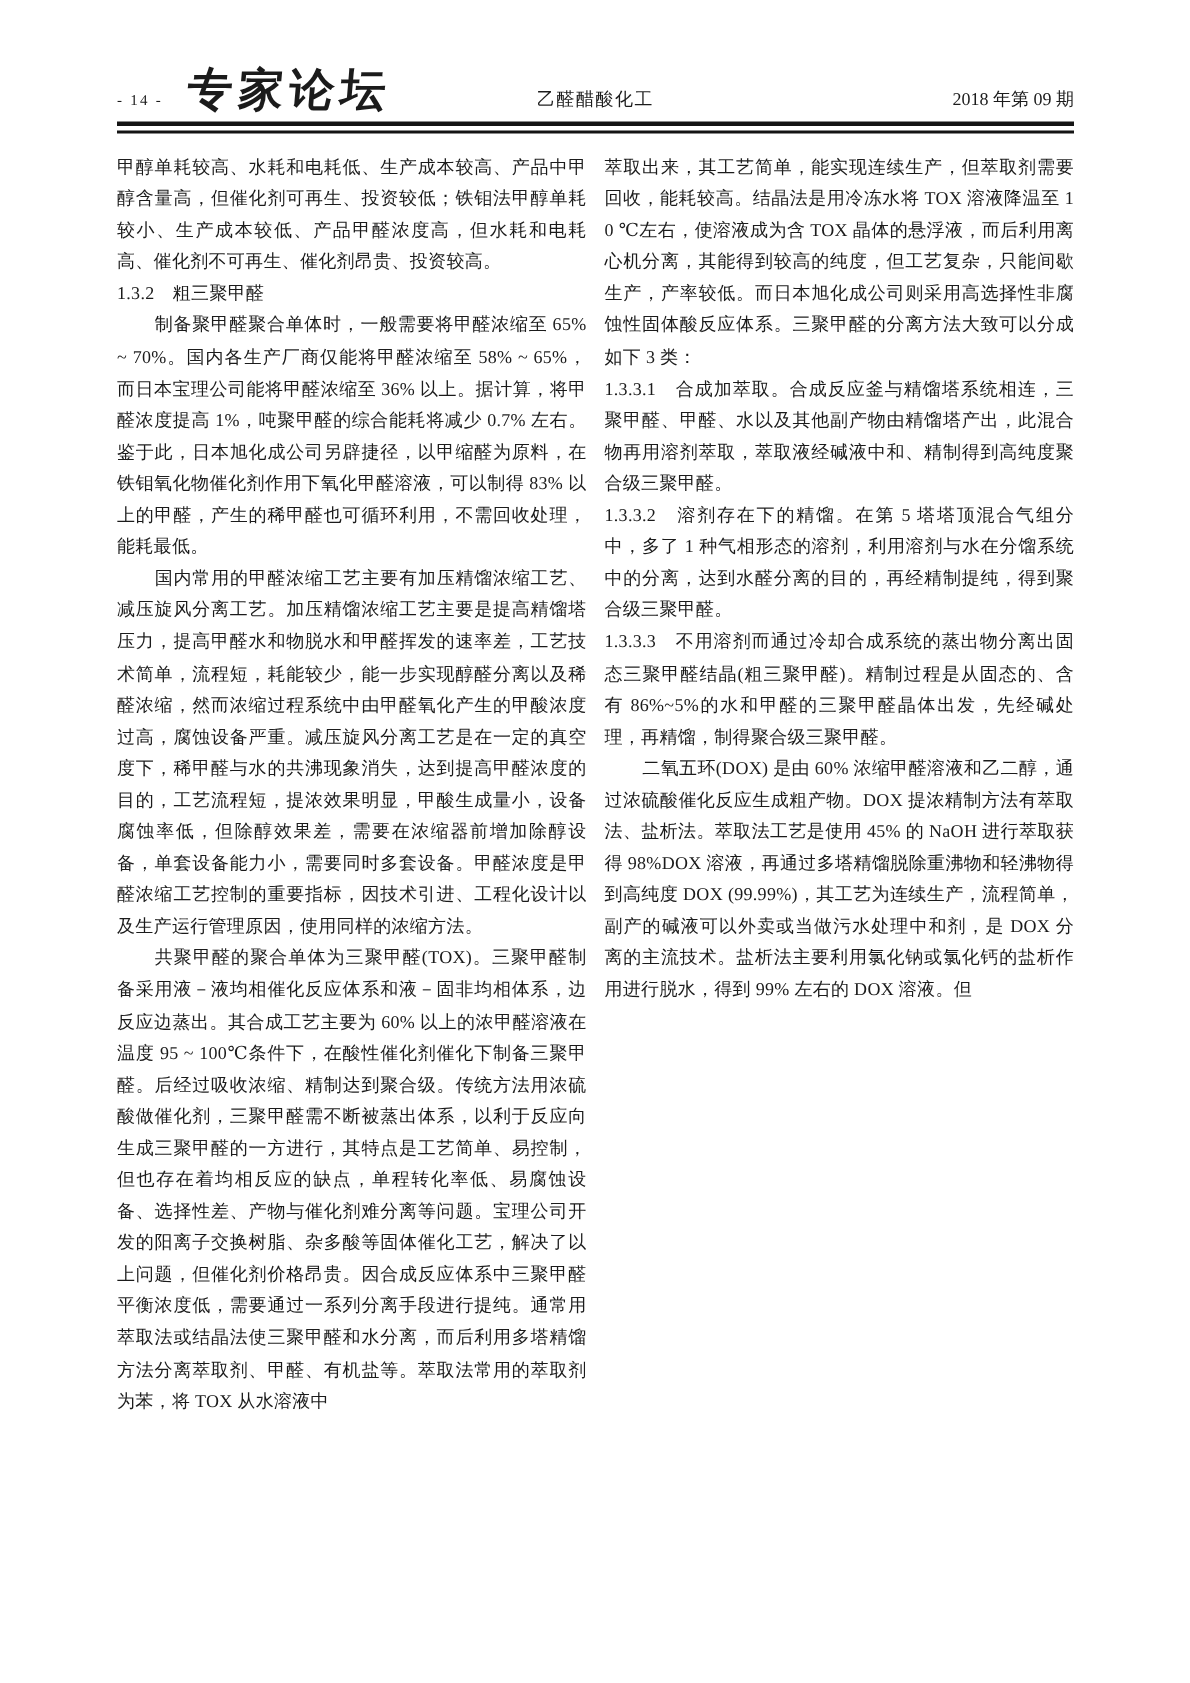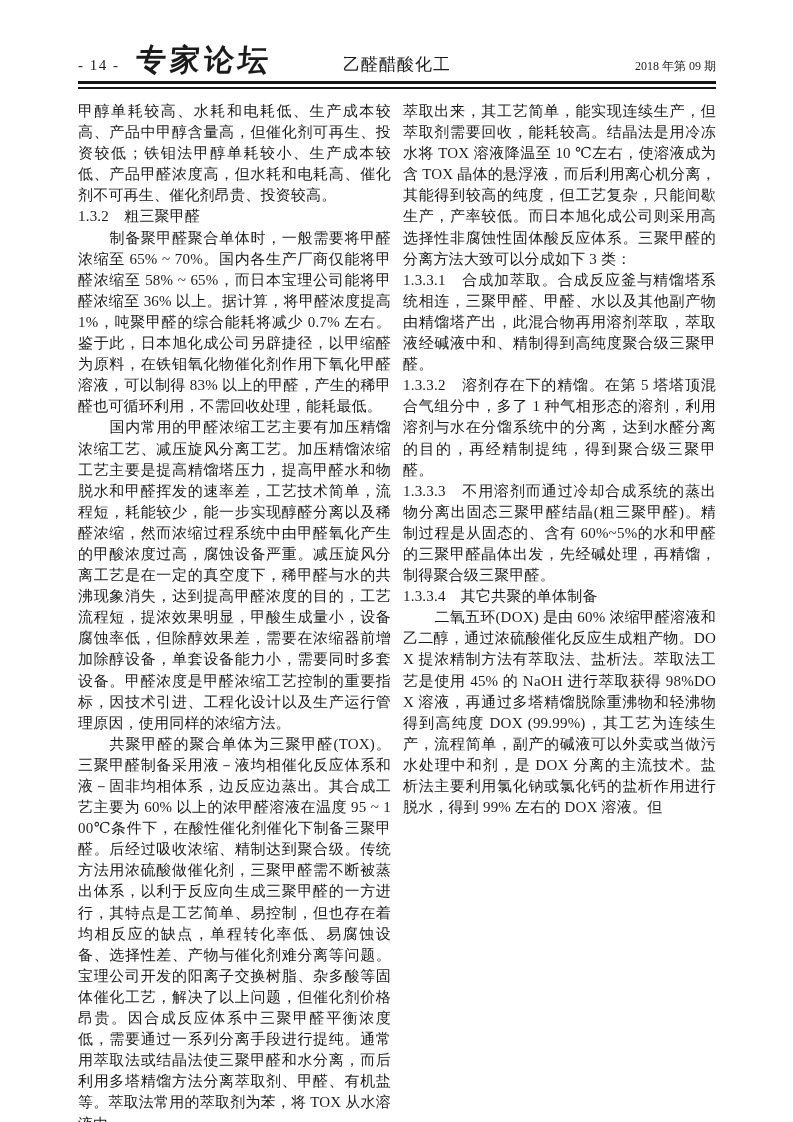--- a/index.html
+++ b/index.html
@@ -23,34 +23,34 @@
     grid-template-columns: 1fr auto 1fr;
     align-items: baseline;
     height: 36px;
   }
   .header-left {
     display: flex;
     align-items: baseline;
     gap: 16px;
   }
   .page-number {
-    font-size: 15px;
+    font-size: 10px;
     letter-spacing: 1.5px;
     white-space: nowrap;
   }
   .brand {
     display: inline-block;
     font-size: 30px;
     font-weight: bold;
     letter-spacing: 4px;
     transform: skewX(-5deg);
     white-space: nowrap;
   }
   .journal-name {
-    font-size: 17px;
+    font-size: 12px;
     letter-spacing: 1px;
     white-space: nowrap;
   }
   .header-right {
     text-align: right;
   }
   .issue-label {
     font-size: 12px;
     white-space: nowrap;
   }
@@ -64,21 +64,21 @@
     display: flex;
     gap: 12px;
     margin-top: 12px;
   }
   .column {
     width: 313px;
     flex: 0 0 313px;
   }
   .block {
     margin: 0;
-    font-size: 15px;
+    font-size: 12px;
     line-height: 21.1px;
     text-align: justify;
     letter-spacing: 0.2px;
     word-break: break-all;
   }
   .block.paragraph { text-indent: 2.1em; }
   .block.continuation,
   .block.flush,
   .block.heading { text-indent: 0; }
 </style>
@@ -107,19 +107,18 @@
         <p class="block continuation">甲醇单耗较高、水耗和电耗低、生产成本较高、产品中甲醇含量高，但催化剂可再生、投资较低；铁钼法甲醇单耗较小、生产成本较低、产品甲醛浓度高，但水耗和电耗高、催化剂不可再生、催化剂昂贵、投资较高。</p>
         <p class="block heading">1.3.2　粗三聚甲醛</p>
         <p class="block paragraph">制备聚甲醛聚合单体时，一般需要将甲醛浓缩至 65% ~ 70%。国内各生产厂商仅能将甲醛浓缩至 58% ~ 65%，而日本宝理公司能将甲醛浓缩至 36% 以上。据计算，将甲醛浓度提高 1%，吨聚甲醛的综合能耗将减少 0.7% 左右。鉴于此，日本旭化成公司另辟捷径，以甲缩醛为原料，在铁钼氧化物催化剂作用下氧化甲醛溶液，可以制得 83% 以上的甲醛，产生的稀甲醛也可循环利用，不需回收处理，能耗最低。</p>
         <p class="block paragraph">国内常用的甲醛浓缩工艺主要有加压精馏浓缩工艺、减压旋风分离工艺。加压精馏浓缩工艺主要是提高精馏塔压力，提高甲醛水和物脱水和甲醛挥发的速率差，工艺技术简单，流程短，耗能较少，能一步实现醇醛分离以及稀醛浓缩，然而浓缩过程系统中由甲醛氧化产生的甲酸浓度过高，腐蚀设备严重。减压旋风分离工艺是在一定的真空度下，稀甲醛与水的共沸现象消失，达到提高甲醛浓度的目的，工艺流程短，提浓效果明显，甲酸生成量小，设备腐蚀率低，但除醇效果差，需要在浓缩器前增加除醇设备，单套设备能力小，需要同时多套设备。甲醛浓度是甲醛浓缩工艺控制的重要指标，因技术引进、工程化设计以及生产运行管理原因，使用同样的浓缩方法。</p>
         <p class="block paragraph">共聚甲醛的聚合单体为三聚甲醛(TOX)。三聚甲醛制备采用液－液均相催化反应体系和液－固非均相体系，边反应边蒸出。其合成工艺主要为 60% 以上的浓甲醛溶液在温度 95 ~ 100℃条件下，在酸性催化剂催化下制备三聚甲醛。后经过吸收浓缩、精制达到聚合级。传统方法用浓硫酸做催化剂，三聚甲醛需不断被蒸出体系，以利于反应向生成三聚甲醛的一方进行，其特点是工艺简单、易控制，但也存在着均相反应的缺点，单程转化率低、易腐蚀设备、选择性差、产物与催化剂难分离等问题。宝理公司开发的阳离子交换树脂、杂多酸等固体催化工艺，解决了以上问题，但催化剂价格昂贵。因合成反应体系中三聚甲醛平衡浓度低，需要通过一系列分离手段进行提纯。通常用萃取法或结晶法使三聚甲醛和水分离，而后利用多塔精馏方法分离萃取剂、甲醛、有机盐等。萃取法常用的萃取剂为苯，将 TOX 从水溶液中</p>
       </section>
     <section class="column">
         <p class="block continuation">萃取出来，其工艺简单，能实现连续生产，但萃取剂需要回收，能耗较高。结晶法是用冷冻水将 TOX 溶液降温至 10 ℃左右，使溶液成为含 TOX 晶体的悬浮液，而后利用离心机分离，其能得到较高的纯度，但工艺复杂，只能间歇生产，产率较低。而日本旭化成公司则采用高选择性非腐蚀性固体酸反应体系。三聚甲醛的分离方法大致可以分成如下 3 类：</p>
         <p class="block flush">1.3.3.1　合成加萃取。合成反应釜与精馏塔系统相连，三聚甲醛、甲醛、水以及其他副产物由精馏塔产出，此混合物再用溶剂萃取，萃取液经碱液中和、精制得到高纯度聚合级三聚甲醛。</p>
         <p class="block flush">1.3.3.2　溶剂存在下的精馏。在第 5 塔塔顶混合气组分中，多了 1 种气相形态的溶剂，利用溶剂与水在分馏系统中的分离，达到水醛分离的目的，再经精制提纯，得到聚合级三聚甲醛。</p>
-        <p class="block flush">1.3.3.3　不用溶剂而通过冷却合成系统的蒸出物分离出固态三聚甲醛结晶(粗三聚甲醛)。精制过程是从固态的、含有 60%~5%的水和甲醛的三聚甲醛晶体出发，先经碱处理，再精馏，制得聚合级三聚甲醛。</p>
-        <p class="block heading">1.3.3.4　其它共聚的单体制备</p>
+        <p class="block flush">1.3.3.3　不用溶剂而通过冷却合成系统的蒸出物分离出固态三聚甲醛结晶(粗三聚甲醛)。精制过程是从固态的、含有 86%~5%的水和甲醛的三聚甲醛晶体出发，先经碱处理，再精馏，制得聚合级三聚甲醛。</p>
         <p class="block paragraph">二氧五环(DOX) 是由 60% 浓缩甲醛溶液和乙二醇，通过浓硫酸催化反应生成粗产物。DOX 提浓精制方法有萃取法、盐析法。萃取法工艺是使用 45% 的 NaOH 进行萃取获得 98%DOX 溶液，再通过多塔精馏脱除重沸物和轻沸物得到高纯度 DOX (99.99%)，其工艺为连续生产，流程简单，副产的碱液可以外卖或当做污水处理中和剂，是 DOX 分离的主流技术。盐析法主要利用氯化钠或氯化钙的盐析作用进行脱水，得到 99% 左右的 DOX 溶液。但</p>
       </section>
   </main>
 
 </div>
 
 </body></html>

